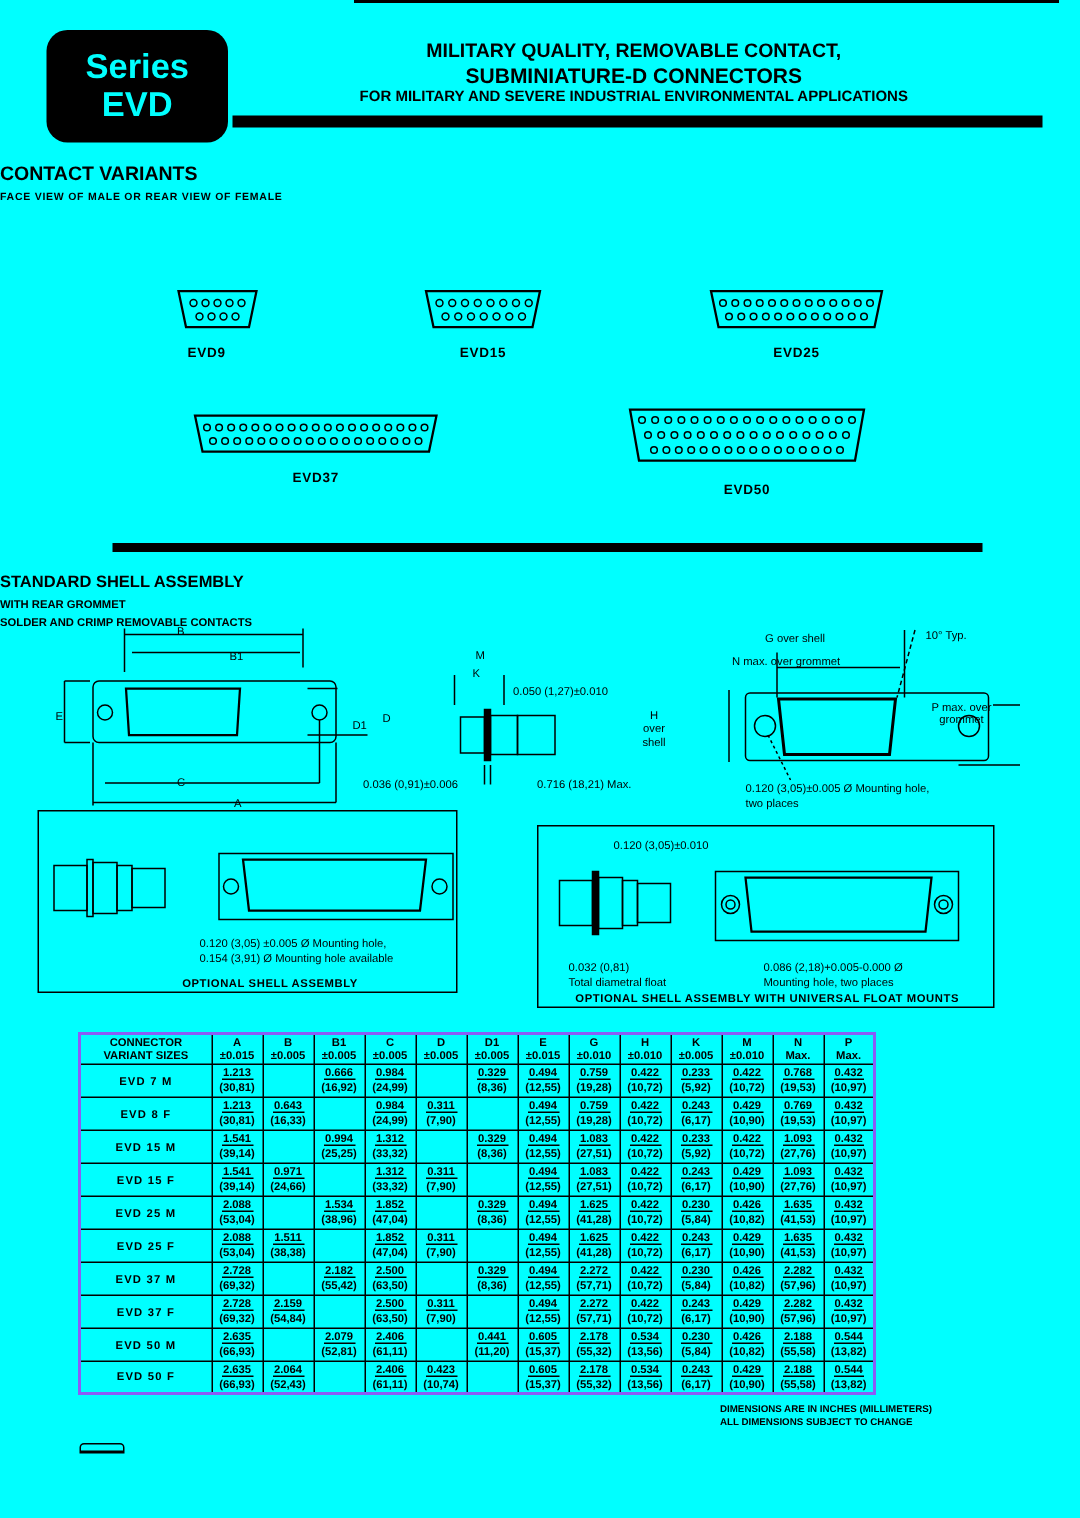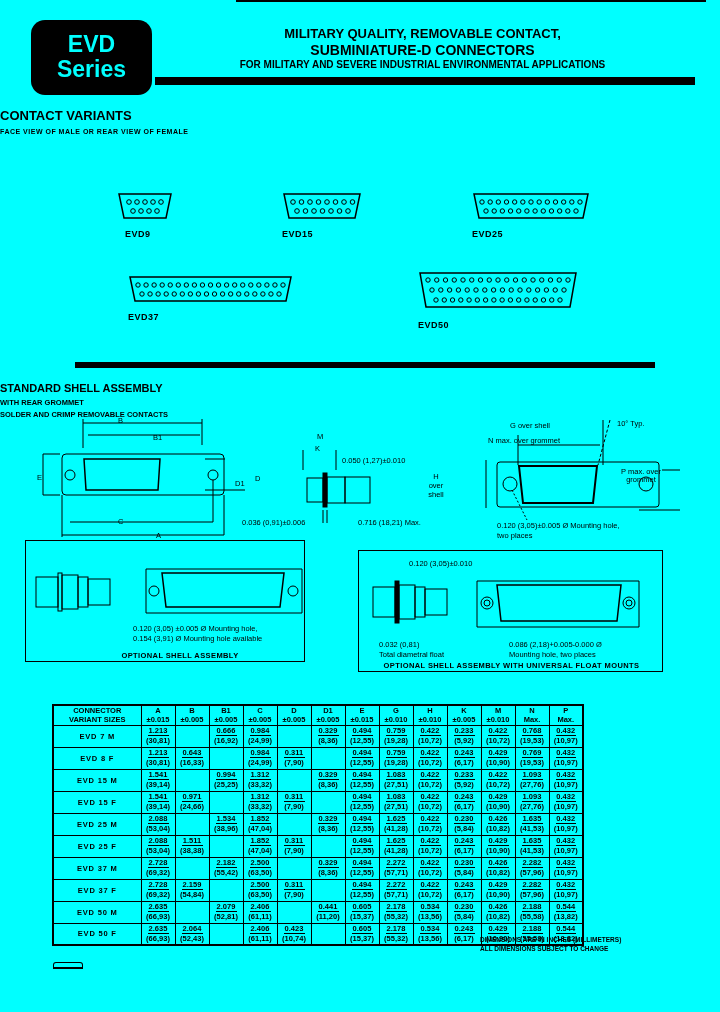--- a/index.html
+++ b/index.html
@@ -10,45 +10,45 @@
   .badge { left: 31px; top: 20px; width: 121px; height: 75px; background: #000; border-radius: 14px;
            color: #00ffff; font-weight: bold; font-size: 23px; line-height: 25px; text-align: center; padding-top: 12px; }
   .title { left: 150px; width: 545px; text-align: center; font-weight: bold; }
   .t1 { top: 26px; font-size: 13px; }
   .t2 { top: 42px; font-size: 14px; }
   .t3 { top: 59px; font-size: 10px; }
   .headrule { left: 155px; top: 77px; width: 540px; height: 8px; background: #000; }
   .sec-title { left: 0; width: 720px; font-weight: bold; }
   .cv-title { top: 108px; font-size: 13px; }
   .cv-sub { top: 128px; font-size: 7px; letter-spacing: 0.5px; }
-  .conn-label { font-size: 9px; font-weight: bold; letter-spacing: 0.5px; }
+  .conn-label { font-size: 9px; font-weight: bold; text-align: center; letter-spacing: 0.5px; }
   .bigrule { left: 75px; top: 362px; width: 580px; height: 6px; background: #000; }
   .ss-title { top: 382px; font-size: 11px; }
   .ss-sub1 { top: 398px; font-size: 7.5px; }
   .ss-sub2 { top: 410px; font-size: 7.5px; }
   .note { font-size: 7.5px; white-space: nowrap; }
   .panel { border: 1px solid #000; }
   .panel-title { font-size: 7.5px; font-weight: bold; text-align: center; letter-spacing: 0.4px; }
-  table.spec { position: absolute; left: 52px; top: 704px; border-collapse: collapse; border: 2px solid #000000; }
+  table.spec { position: absolute; left: 52px; top: 688px; border-collapse: collapse; border: 2px solid #8b5cf6; }
   table.spec th, table.spec td { border: 1px solid #000; text-align: center; font-weight: bold; font-size: 7.5px; padding: 0; }
   table.spec th { height: 20px; line-height: 9px; }
   table.spec td { height: 22px; }
   table.spec td.rowhead { letter-spacing: 0.8px; }
   .val { display: block; border-bottom: 1px solid #000; margin: 0 6px; line-height: 9px; }
   .mm { display: block; line-height: 10px; }
   .footnote { left: 480px; font-size: 6.5px; font-weight: bold; }
 </style>
 </head>
 <body>
 
 <div class="abs topline"></div>
 
 <div class="abs badge">
+  <div>Series</div>
   <div>EVD</div>
-  <div>Series</div>
 </div>
 <div class="abs title t1">MILITARY QUALITY, REMOVABLE CONTACT,</div>
 <div class="abs title t2">SUBMINIATURE-D CONNECTORS</div>
 <div class="abs title t3">FOR MILITARY AND SEVERE INDUSTRIAL ENVIRONMENTAL APPLICATIONS</div>
 <div class="abs headrule"></div>
 
 <div class="abs sec-title cv-title">CONTACT VARIANTS</div>
 <div class="abs sec-title cv-sub">FACE VIEW OF MALE OR REAR VIEW OF FEMALE</div>
 
 <div class="abs" style="left:117px;top:191px;width:56px;">

